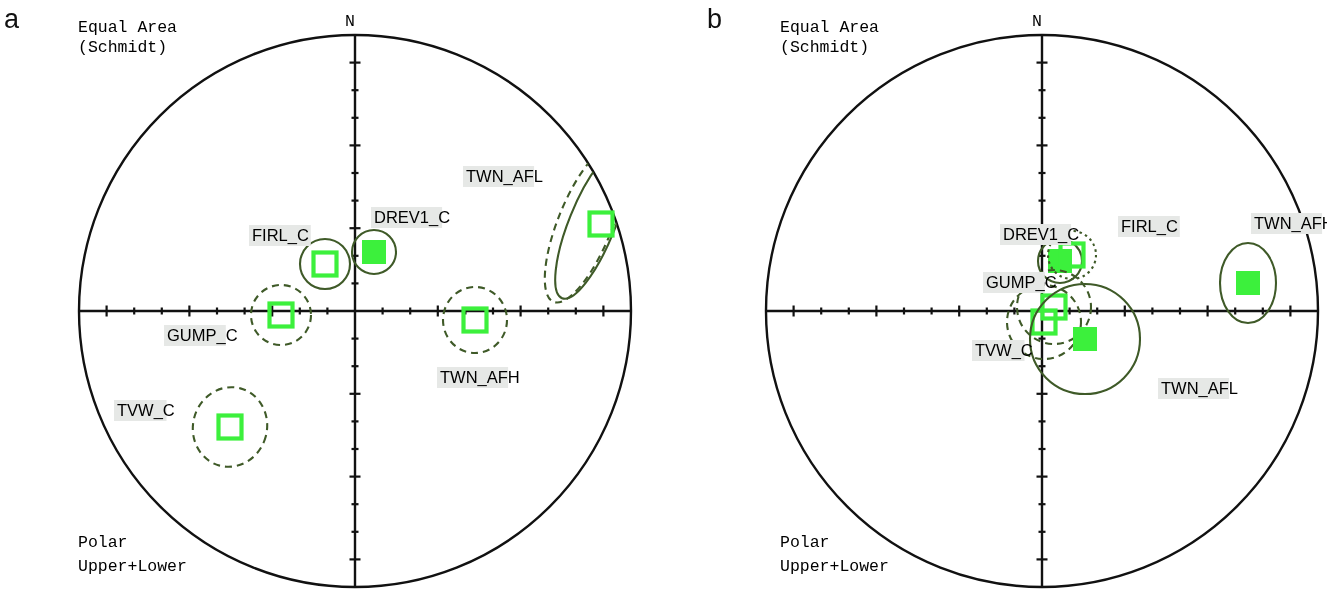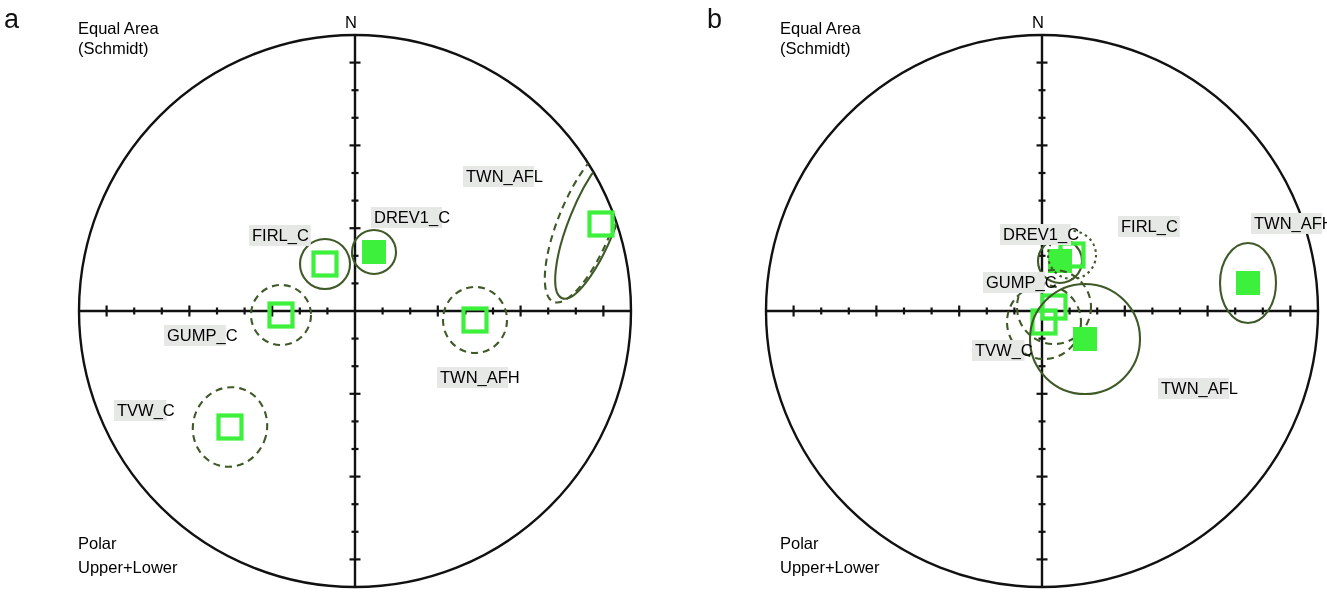--- a/index.html
+++ b/index.html
@@ -2,21 +2,21 @@
 <html><head>
 <meta charset="utf-8">
 <style>
   html,body{margin:0;padding:0;background:#ffffff;}
   body{width:1327px;height:594px;position:relative;overflow:hidden;
        font-family:"Liberation Sans",sans-serif;color:#000;}
   .panel{position:absolute;top:0;height:594px;}
   #panel-a{left:0;width:680px;}
   #panel-b{left:680px;width:647px;}
   .panel-letter{position:absolute;font-size:27px;line-height:1;color:#111;}
-  .corner-text{position:absolute;font-size:16.5px;line-height:20px;color:#000;white-space:pre;}
+  .corner-text{position:absolute;font-size:16.5px;line-height:20px;color:#000;white-space:pre;font-family:Liberation Mono, monospace;}
   svg{position:absolute;left:0;top:0;overflow:visible;}
   .lbl{font-family:"Liberation Sans",sans-serif;font-size:16.5px;fill:#000;}
 </style>
 </head>
 <body>
 
 <div class="panel" id="panel-a">
   <div class="panel-letter" style="left:4px;top:6px;">a</div>
   <div class="corner-text" style="left:78px;top:18px;">Equal Area</div>
   <div class="corner-text" style="left:78px;top:38px;">(Schmidt)</div>

